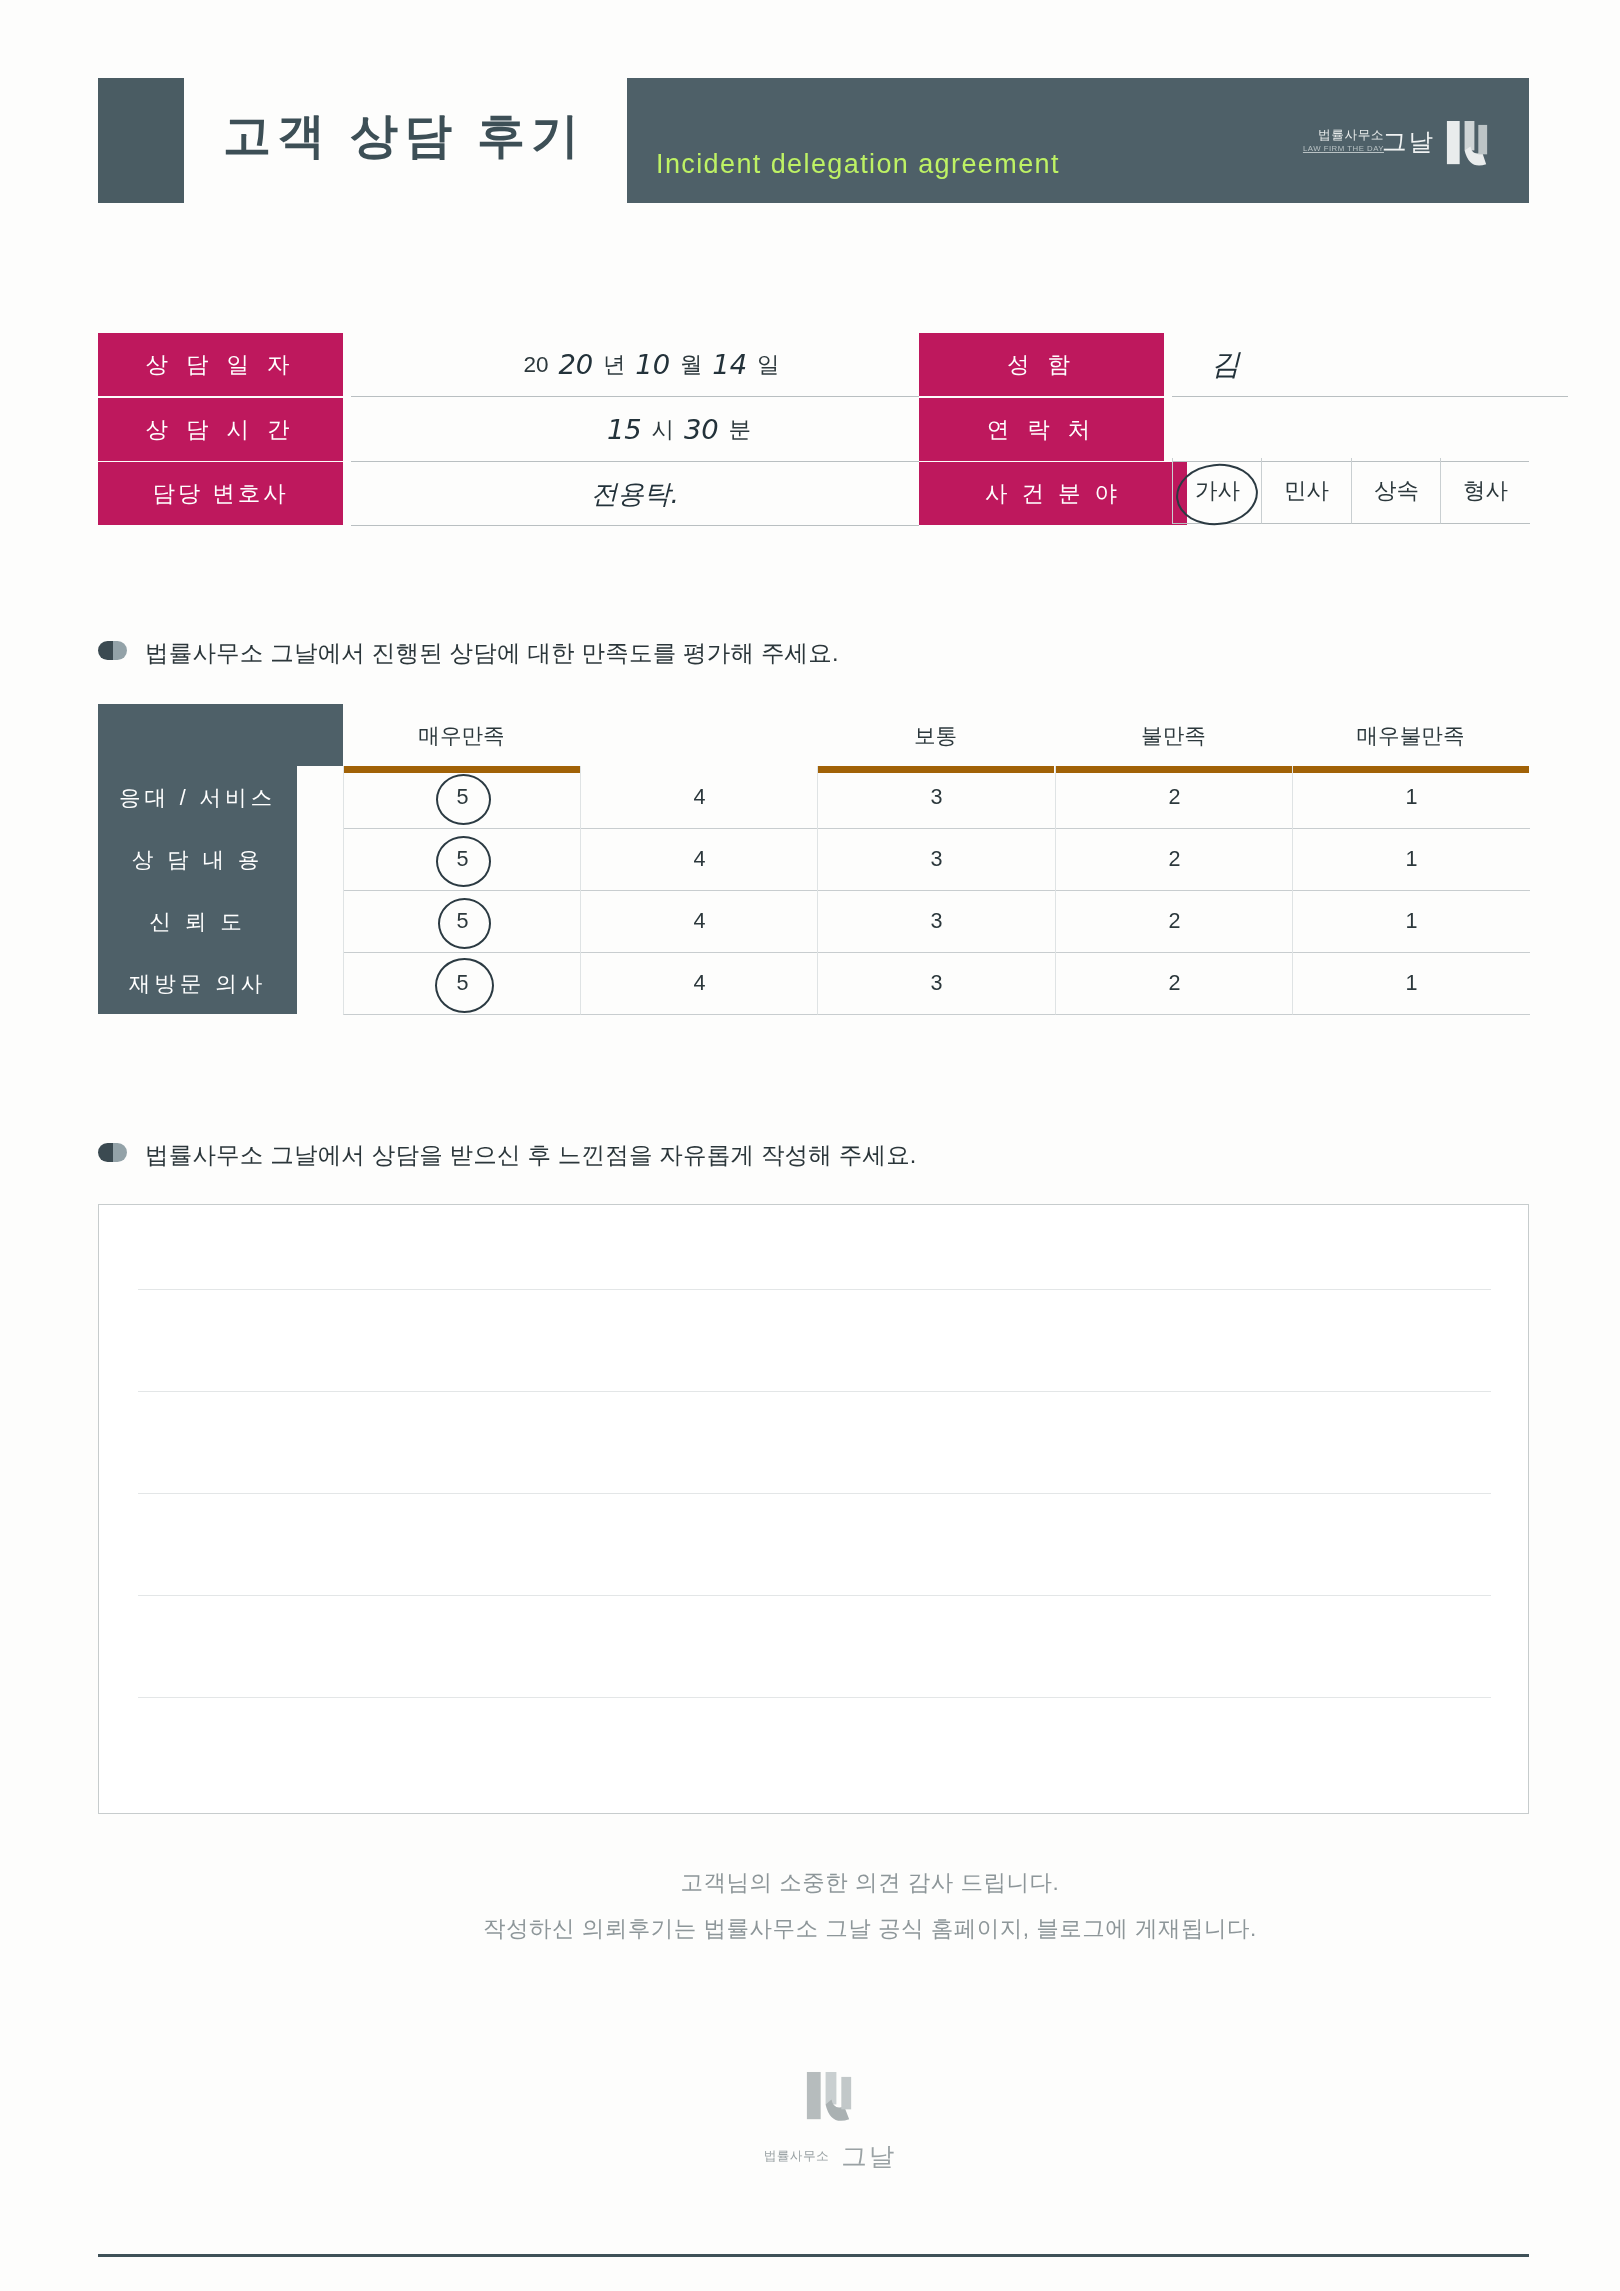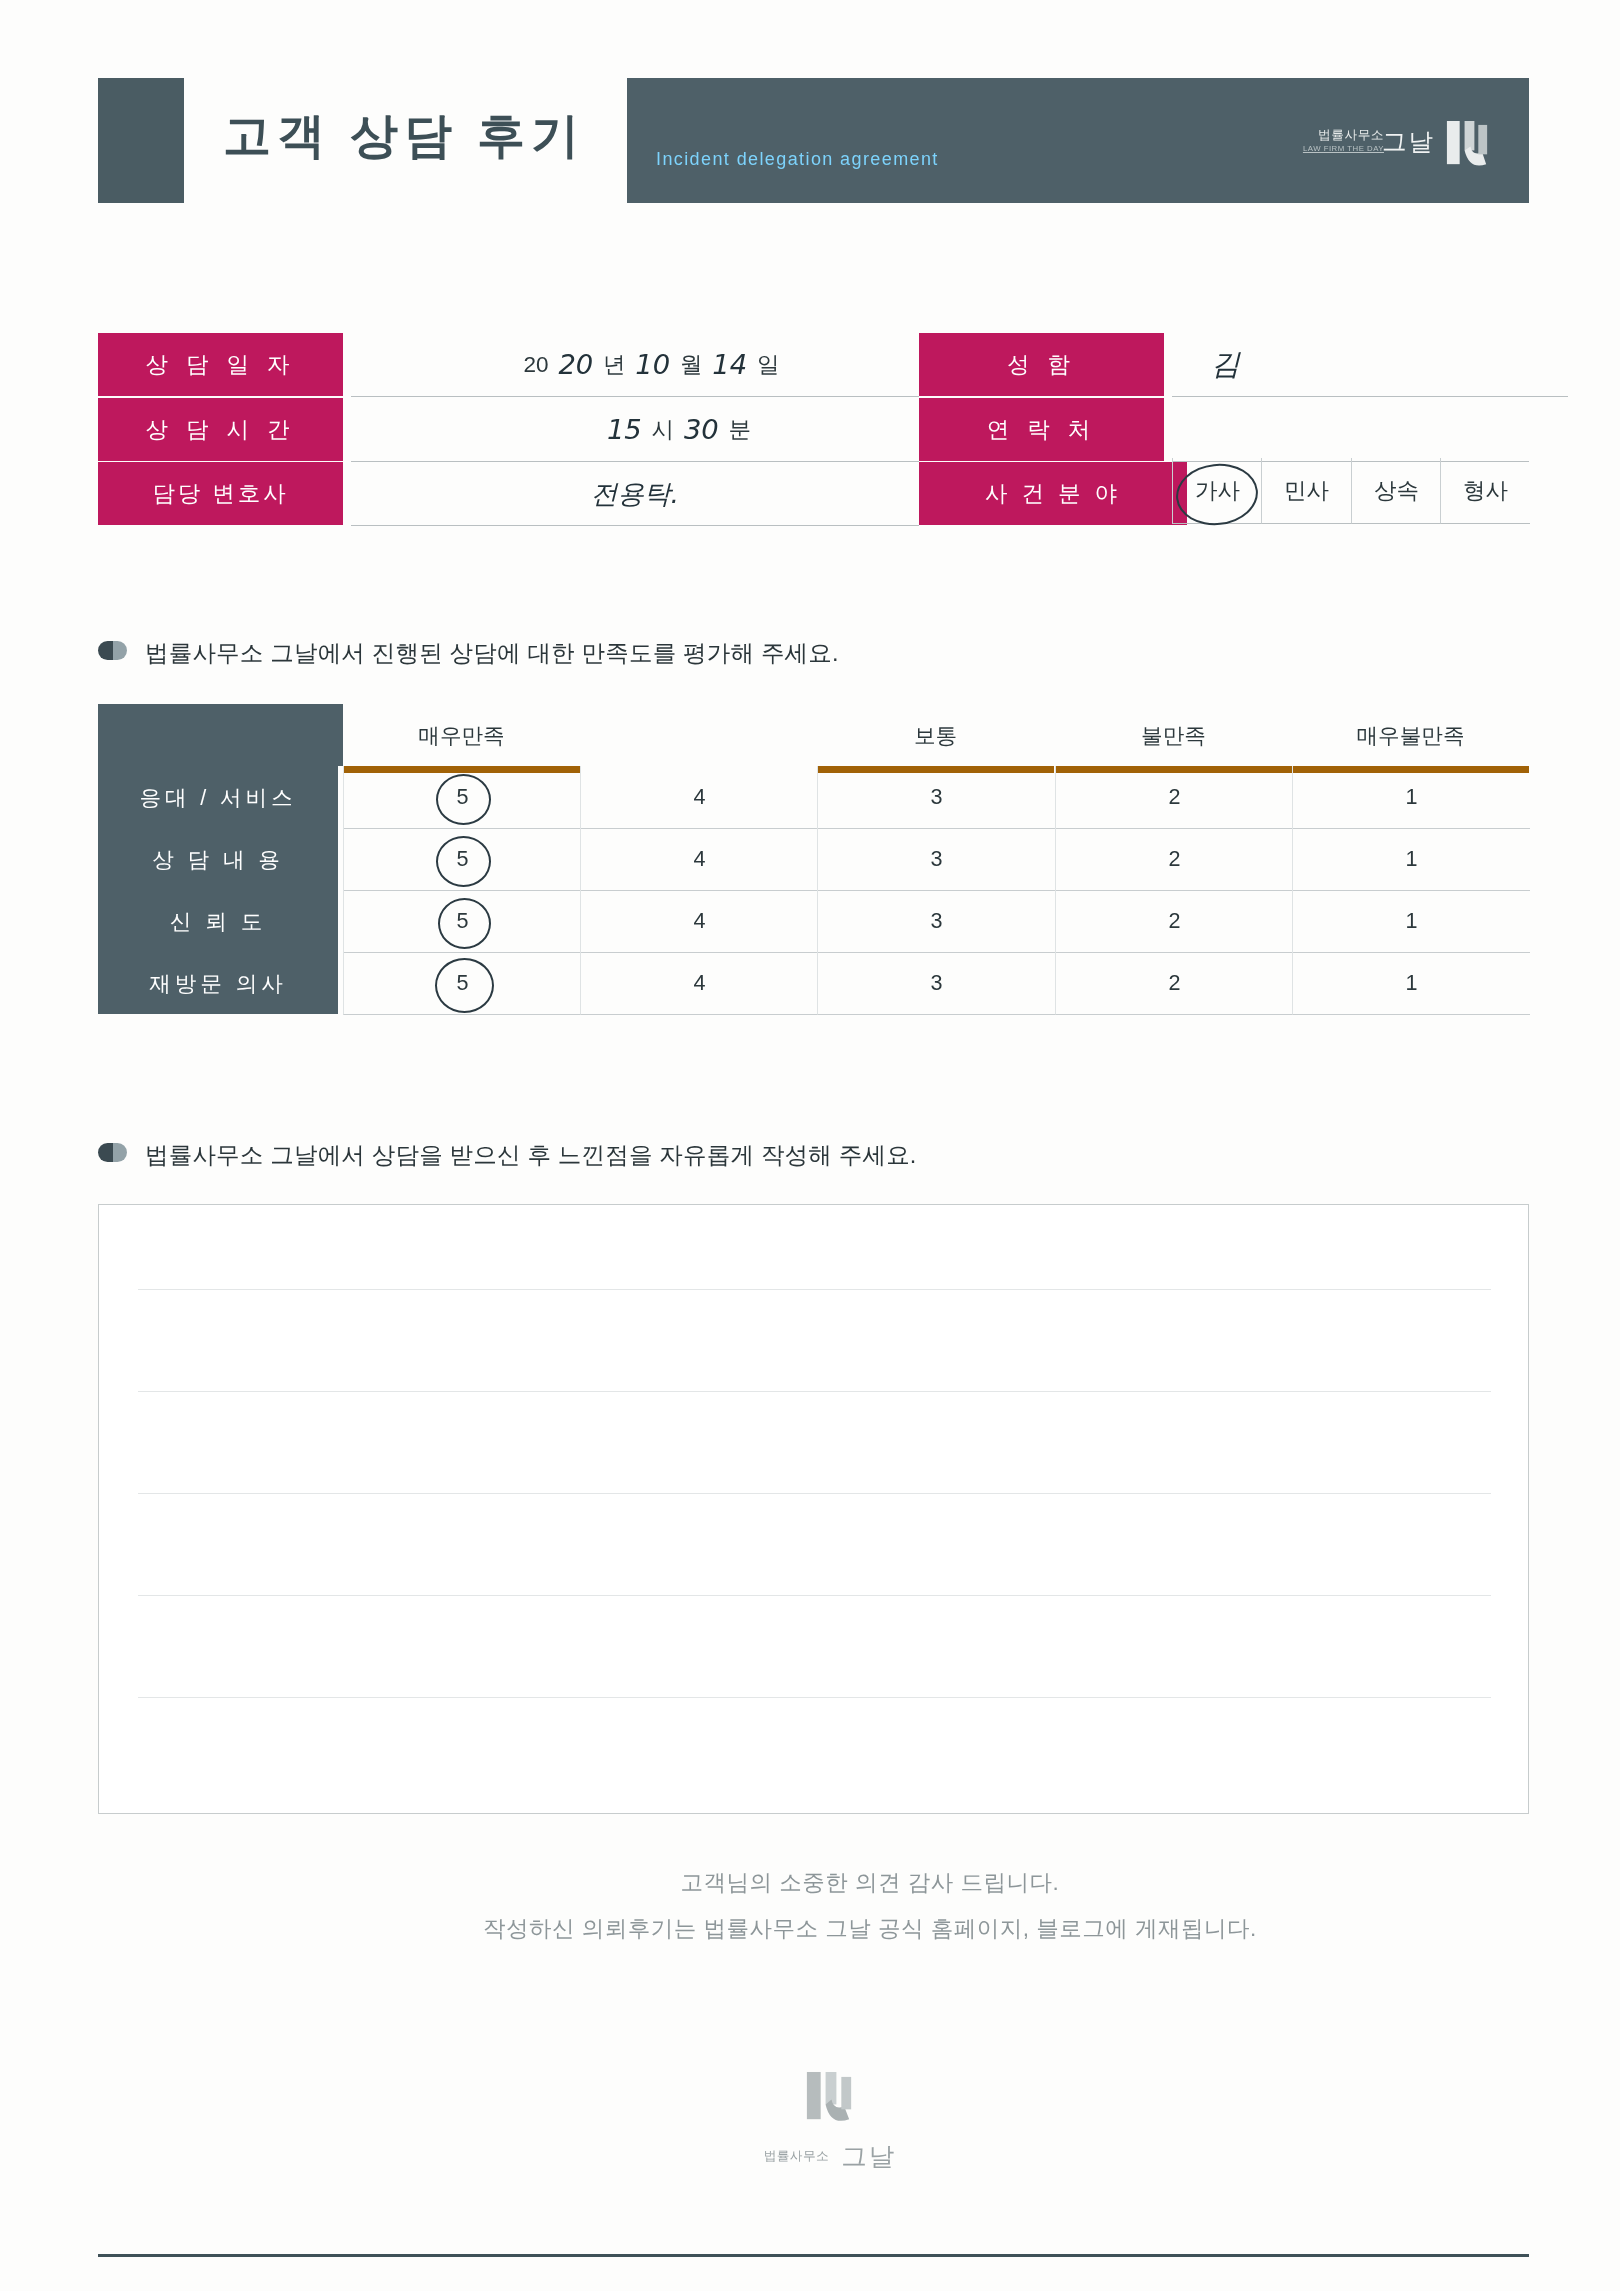--- a/index.html
+++ b/index.html
@@ -52,22 +52,22 @@
     left: 529px;
     top: 0;
     width: 902px;
     height: 125px;
     background: #4e6068;
   }
   .header-sub {
     position: absolute;
     left: 29px;
     top: 71px;
-    font-size: 18px;
-    color: #7dd3fc;
+    font-size: 27px;
+    color: #bef264;
     letter-spacing: 1.4px;
   }
   .header-logo {
     position: absolute;
     right: 35px;
     top: 39px;
     width: 245px;
     height: 61px;
   }
   .header-logo .logo-text-sm {
@@ -190,21 +190,21 @@
     top: 704px;
     width: 1431px;
   }
   .rt-row {
     position: relative;
     height: 62px;
   }
   .rt-head {
     position: absolute;
     left: 0;
-    width: 240px;
+    width: 199px;
     height: 62px;
     background: #4e6068;
     color: #fff;
     font-size: 21.6px;
     letter-spacing: 3.9px;
     display: flex;
     align-items: center;
     justify-content: center;
   }
   .rt-corner {

